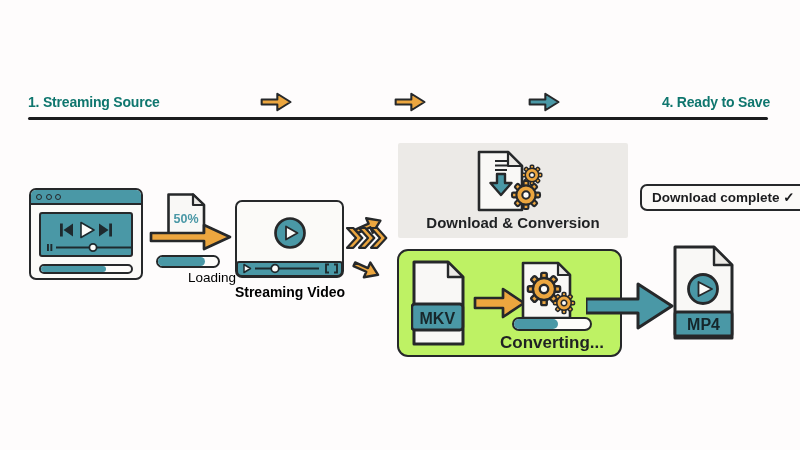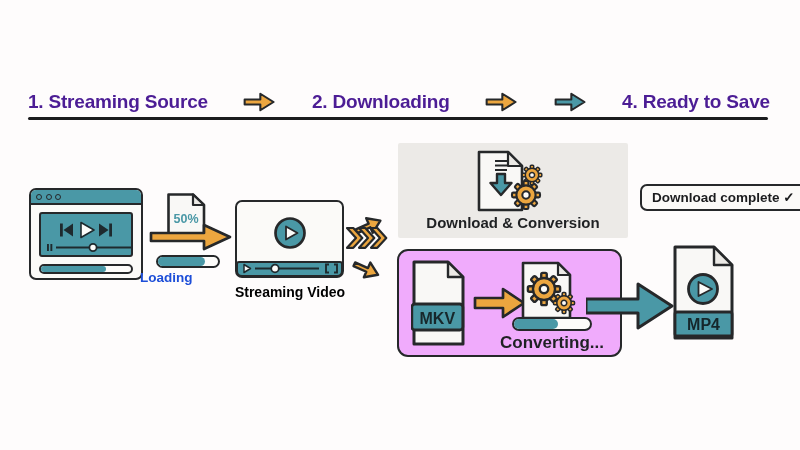--- a/index.html
+++ b/index.html
@@ -11,21 +11,21 @@
     overflow:hidden;
     position:relative;
   }
   .stage { position:absolute; inset:0; }
 
   
   .steps {
     position:absolute; left:28px; top:90px; width:742px; height:24px;
     display:flex; align-items:center; justify-content:space-between;
   }
-  .step-label { font-size:19px; font-weight:bold; color:#4c1d95; letter-spacing:-0.2px; white-space:nowrap; }
+  .step-label { font-size:14px; font-weight:bold; color:#0f766e; letter-spacing:-0.2px; white-space:nowrap; }
   .step-arrow { flex:0 0 auto; }
   .divider {
     position:absolute; left:28px; top:117px; width:740px; height:3px;
     background:#1B1C1E; border-radius:2px;
   }
 
   
   .browser {
     position:absolute; left:29px; top:188px; width:114px; height:92px;
     background:#FBFAF8; border:2.6px solid #26282A; border-radius:7px;
@@ -50,22 +50,22 @@
 
   
   .loading-doc   { position:absolute; left:166px; top:192px; }
   .loading-arrow { position:absolute; left:149px; top:222px; }
   .loading-bar {
     position:absolute; left:156px; top:255px; width:64px; height:13px;
     background:#FDFCFA; border:2.2px solid #26282A; border-radius:7px; overflow:hidden;
   }
   .loading-bar > div { height:100%; width:78%; background:#4A98A6; border-radius:0 5px 5px 0; }
   .loading-label {
-    position:absolute; left:140px; top:270px; width:96px; text-align:left;
-    font-size:13.5px; font-weight:700; color:#1d4ed8;
+    position:absolute; left:140px; top:270px; width:96px; text-align:right;
+    font-size:13.5px; font-weight:400; color:#000000;
   }
 
   
   .player {
     position:absolute; left:235px; top:200px; width:109px; height:78px;
     background:#FBFAF8; border:2.6px solid #26282A; border-radius:7px;
   }
   .player-play { position:absolute; left:50%; top:14px; transform:translateX(-50%); }
   .player-bar {
     position:absolute; left:-1px; right:-1px; bottom:-1px; height:16px;
@@ -93,21 +93,21 @@
   .badge {
     position:absolute; left:640px; top:184px;
     background:#FBFAF8; border:2.4px solid #26282A; border-radius:7px;
     padding:3px 10px 4px; font-size:13.5px; font-weight:bold; color:#1B1C1E;
     white-space:nowrap;
   }
 
   
   .conv-panel {
     position:absolute; left:397px; top:249px; width:225px; height:108px;
-    background:#f0abfc; border:2.8px solid #26282A; border-radius:11px;
+    background:#bef264; border:2.8px solid #26282A; border-radius:11px;
   }
   .mkv-file   { position:absolute; left:12px; top:8px; }
   .conv-arrow { position:absolute; left:74px; top:35px; }
   .conv-doc   { position:absolute; left:112px; top:8px; }
   .conv-bar {
     position:absolute; left:113px; top:66px; width:80px; height:14px;
     background:#FDFCFA; border:2.3px solid #26282A; border-radius:8px; overflow:hidden;
   }
   .conv-bar > div { height:100%; width:58%; background:#4A98A6; border-radius:0 5px 5px 0; }
   .conv-caption {
@@ -144,21 +144,20 @@
   </defs>
 </svg>
 
 <div class="stage">
 
   <div class="steps">
     <span class="step-label">1. Streaming Source</span>
     <svg class="step-arrow" width="33" height="22" viewBox="0 0 40 26">
         <use href="#blockarrow" fill="#ECA63F" stroke="#26282A" stroke-width="2.5" stroke-linejoin="round"></use>
       </svg>
-    <span class="step-label">2. Downloading</span>
     <svg class="step-arrow" width="33" height="22" viewBox="0 0 40 26">
         <use href="#blockarrow" fill="#ECA63F" stroke="#26282A" stroke-width="2.5" stroke-linejoin="round"></use>
       </svg>
     <svg class="step-arrow" width="33" height="22" viewBox="0 0 40 26">
         <use href="#blockarrow" fill="#4A98A6" stroke="#26282A" stroke-width="2.5" stroke-linejoin="round"></use>
       </svg>
     <span class="step-label">4. Ready to Save</span>
   </div>
   <div class="divider"></div>
 

